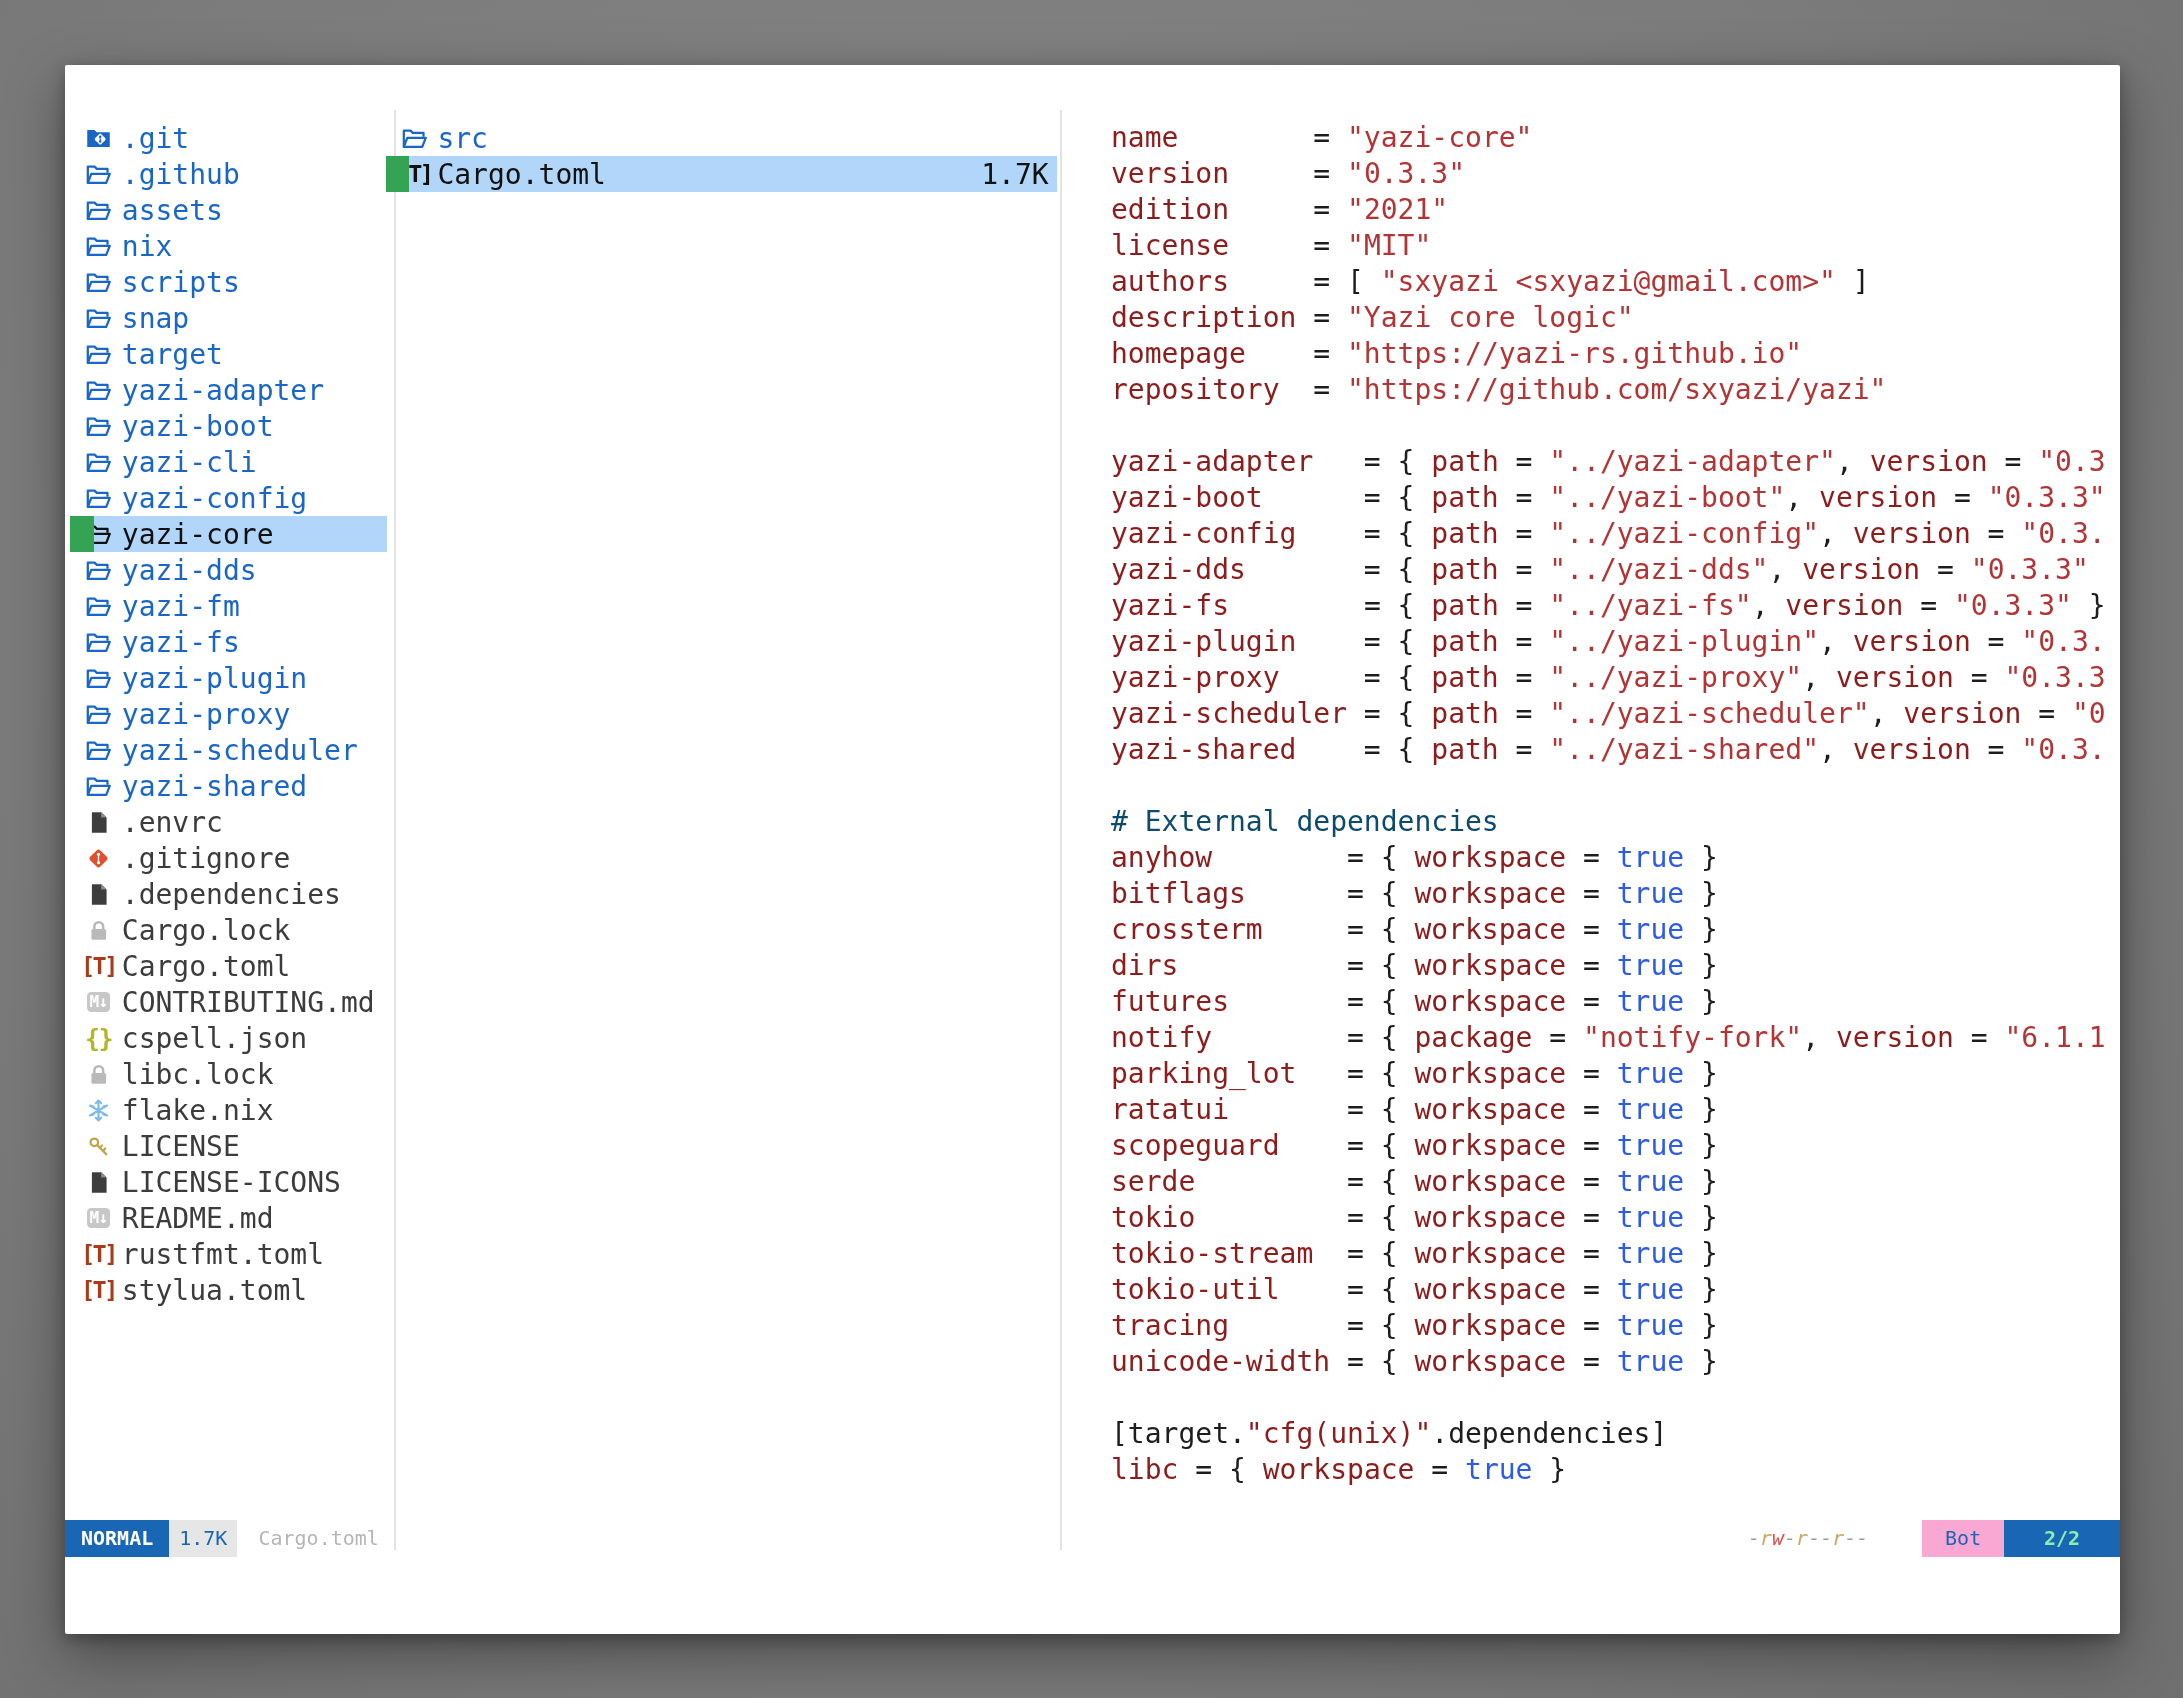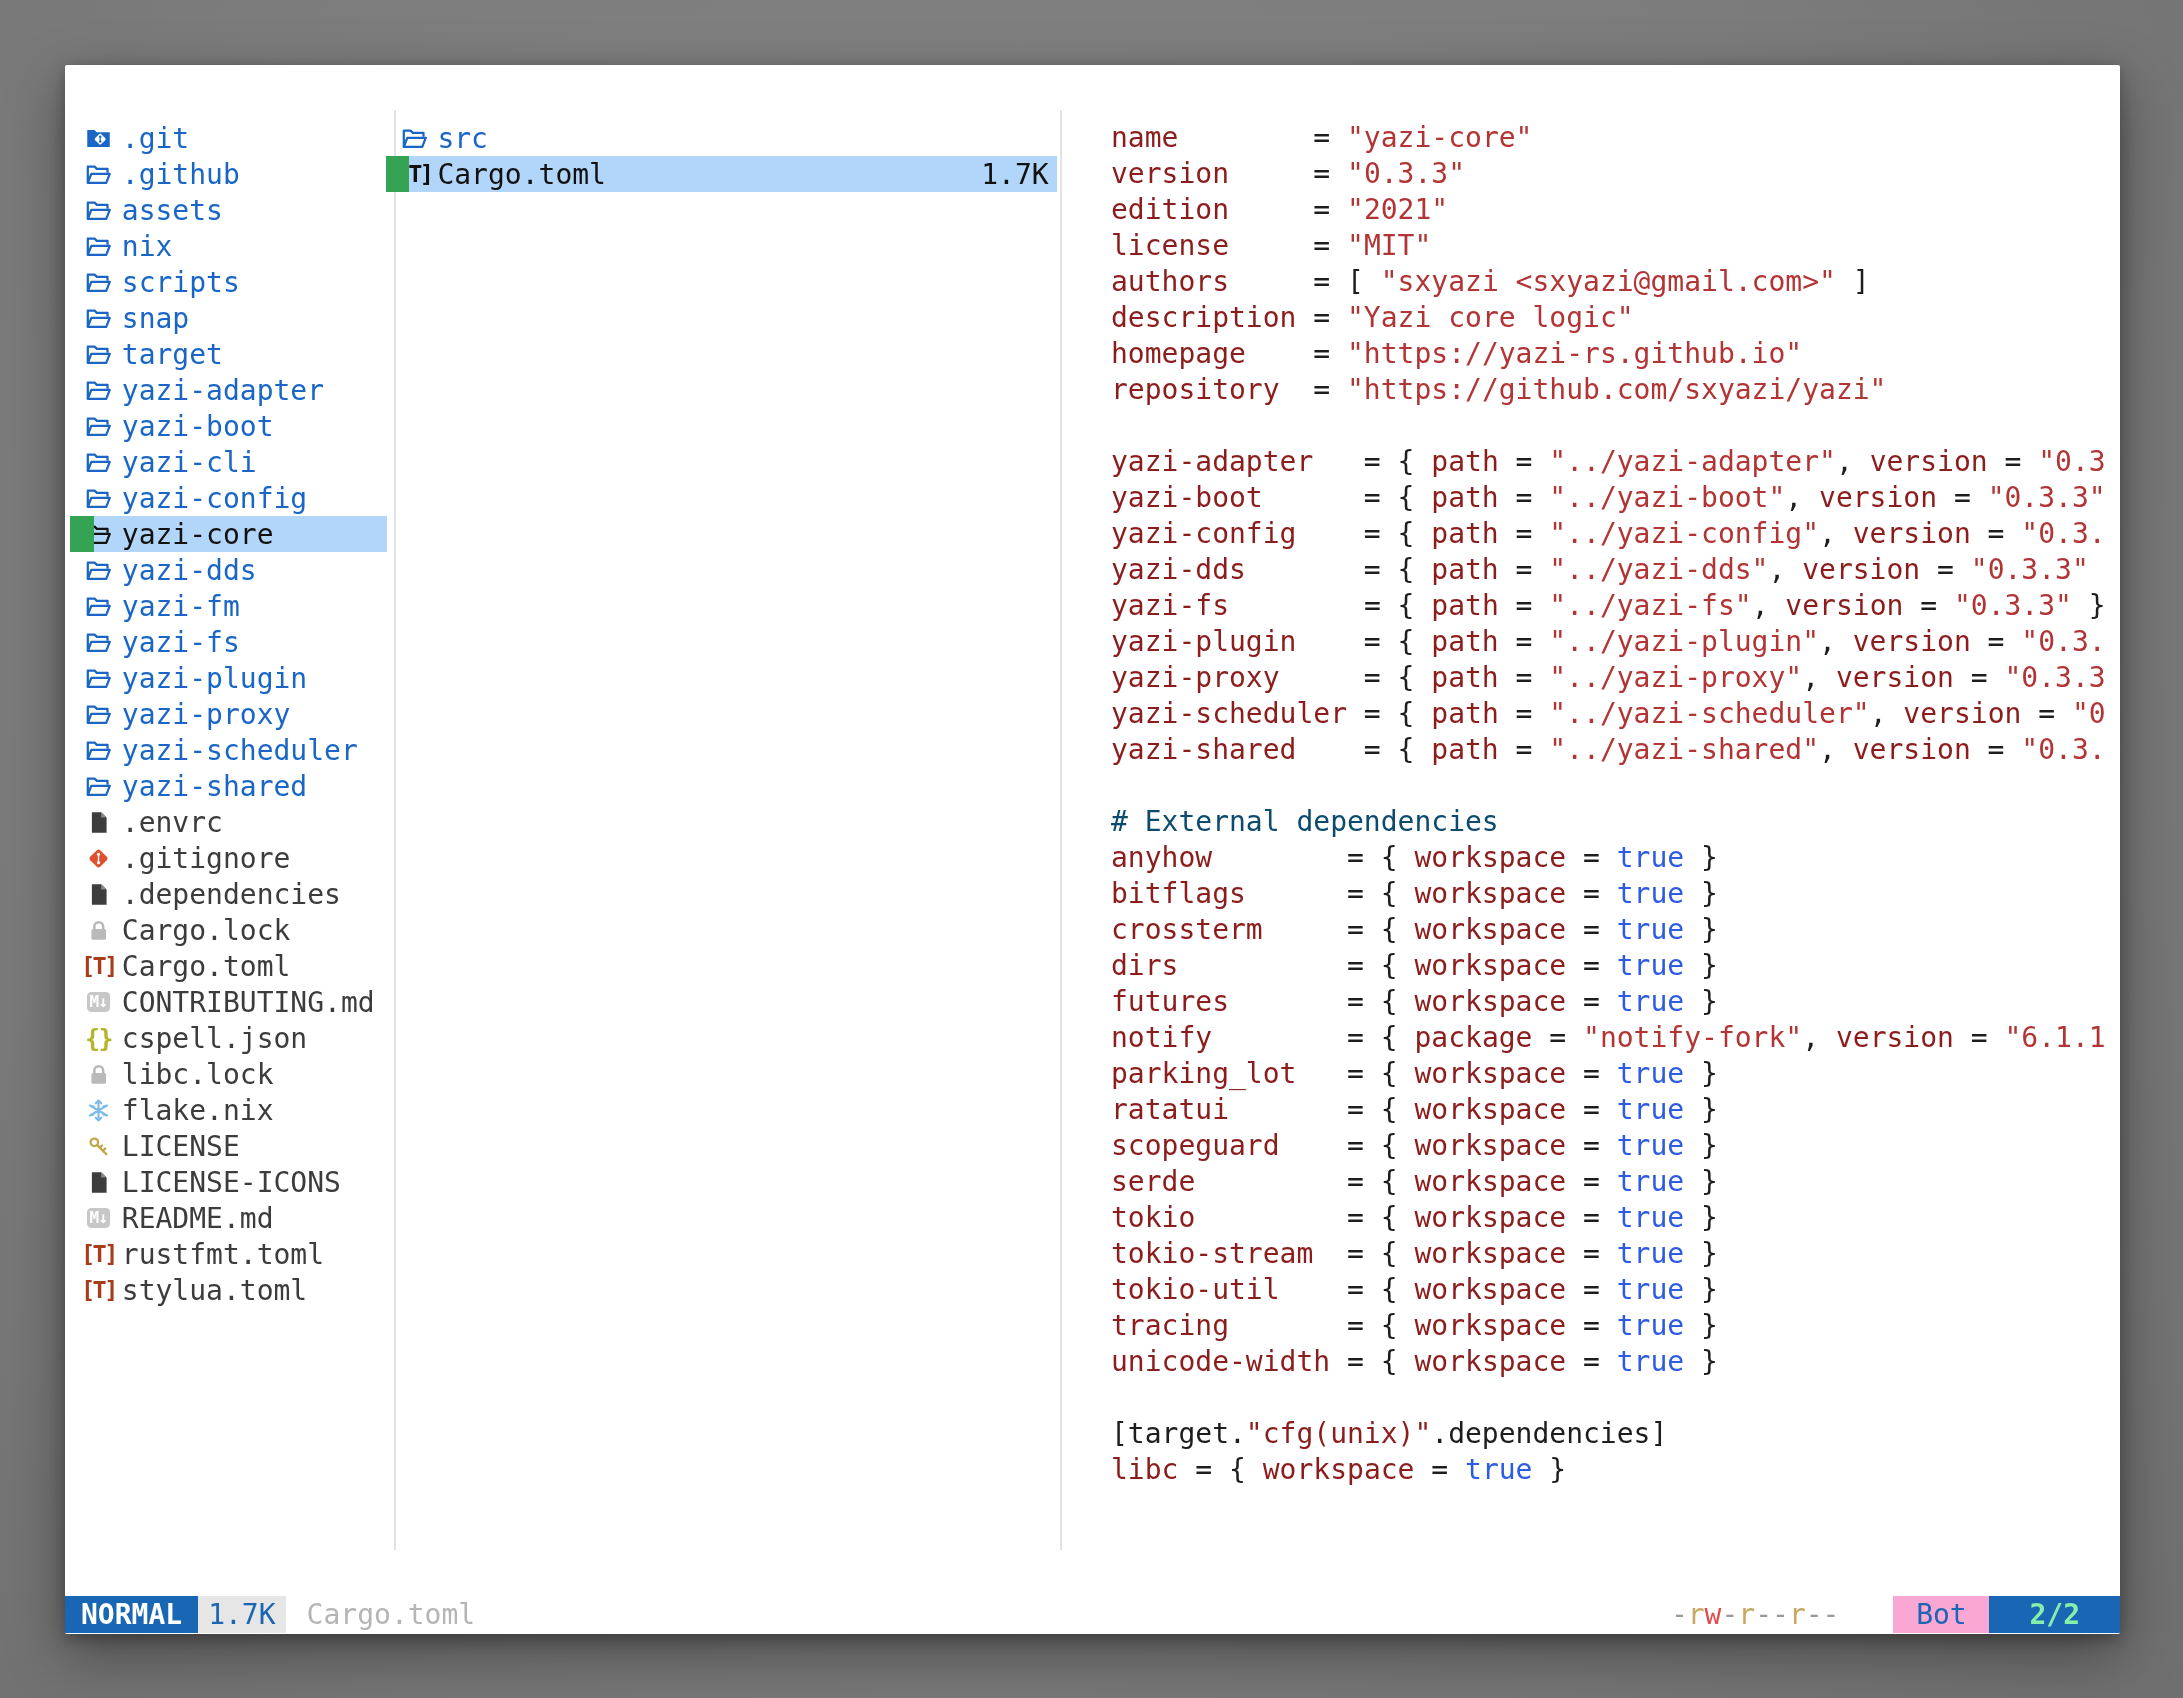--- a/index.html
+++ b/index.html
@@ -58,29 +58,29 @@
   .pline{height:36px;line-height:36px;white-space:pre;}
   .tk-k{color:#8c1d1d;}
   .tk-s{color:#b23434;}
   .tk-p{color:#1d1d1d;}
   .tk-b{color:#2d5be3;}
   .tk-c{color:#0c4a6e;}
   .tk-h{color:#1d1d1d;}
 
   
   .statusbar{
-    position:absolute;left:0;right:0;top:1531px;height:37px;
-    display:flex;align-items:flex-end;font-size:28px;line-height:37px;
+    position:absolute;left:0;right:0;top:1455px;height:37px;
+    display:flex;align-items:flex-end;font-size:20px;line-height:37px;
   }
   .badge{white-space:pre;}
   .badge-mode{background:#1866b4;color:#ffffff;font-weight:bold;padding:0 16px;}
   .badge-size{background:#e6e6e6;color:#1a65b4;padding:0 10px;}
   .filename{color:#b5b5b5;margin-left:21px;}
   .sb-spacer{flex:1;}
-  .perms{margin-right:54px;letter-spacing:0;}
+  .perms{margin-right:54px;letter-spacing:0;font-style:italic;}
   .perm-d{color:#9a9a9a;}
   .perm-r{color:#c7a965;}
   .perm-w{color:#e14b4b;}
   .badge-bot{background:#f9a8d4;color:#1a65b4;padding:0 22.7px;}
   .badge-pos{background:#1866b4;color:#86efac;font-weight:bold;padding:0 40px;}
 </style>
 </head>
 <body>
 
 <div class="window">

